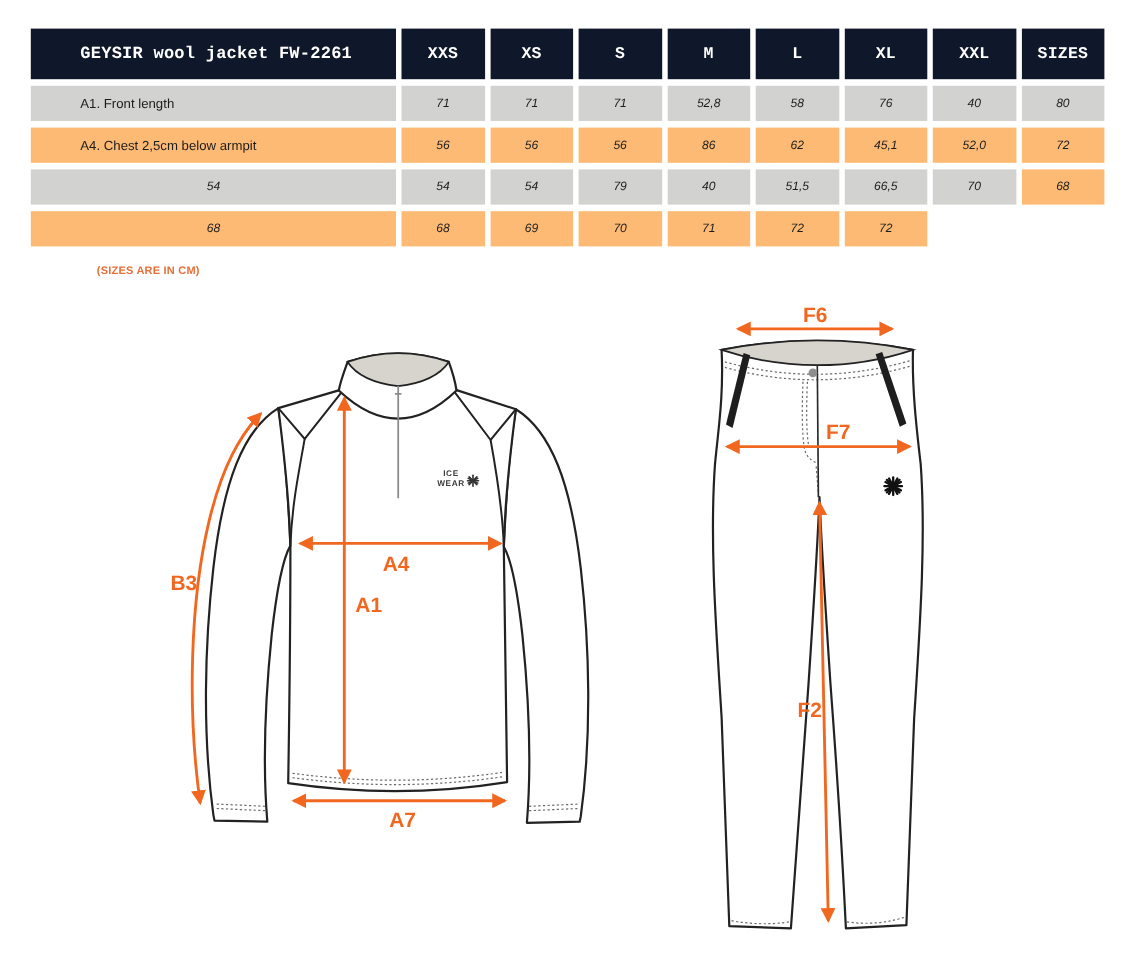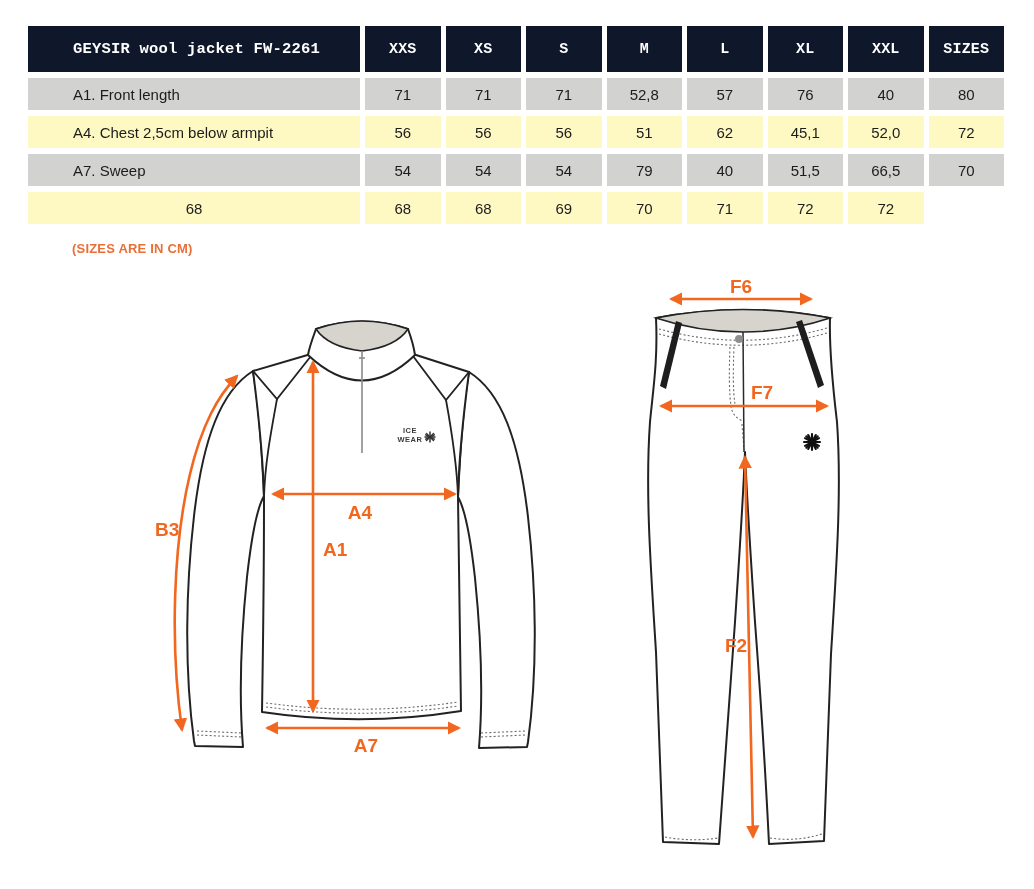--- a/index.html
+++ b/index.html
@@ -6,27 +6,27 @@
   #page{position:relative;width:1034px;height:889px;background:#ffffff;overflow:hidden;
         font-family:"Liberation Sans",sans-serif;}
 
   
   .size-table{position:absolute;left:28px;top:26px;width:976px;
     display:grid;grid-template-columns:332px repeat(8,1fr);
     grid-template-rows:46px repeat(4,32px);gap:6px 5px;}
   .cell{display:flex;align-items:center;justify-content:center;box-sizing:border-box;}
   .t-head{background:#0f172a;color:#ffffff;font-weight:bold;font-size:15px;letter-spacing:.2px;font-family:Liberation Mono, monospace;}
   .t-title{justify-content:flex-start;padding-left:45px;font-size:15.5px;}
-  .t-label{justify-content:flex-start;padding-left:45px;font-size:15px;color:#1c1c1c;}
-  .t-val{font-size:15px;color:#1c1c1c;}
+  .t-label{justify-content:flex-start;padding-left:45px;font-size:12px;color:#1c1c1c;}
+  .t-val{font-size:11px;color:#1c1c1c;font-style:italic;}
   .dark{background:#D2D2D0;}
-  .light{background:#fef9c3;}
+  .light{background:#fdba74;}
 
-  .note{position:absolute;left:72px;top:241px;color:#E86F38;font-weight:bold;
-        font-size:13px;letter-spacing:.2px;}
+  .note{position:absolute;left:88px;top:241px;color:#E86F38;font-weight:bold;
+        font-size:10px;letter-spacing:.2px;}
 
   .drawing{position:absolute;}
   svg text.meas{fill:#F2671F;font-family:"Liberation Sans",sans-serif;font-weight:bold;font-size:19px;}
   svg text.logo{fill:#3a3a3a;font-family:"Liberation Sans",sans-serif;font-weight:bold;}
 </style>
 </head>
 <body>
 
 <div id="page">
 
@@ -39,36 +39,35 @@
     <div class="cell t-head">L</div>
     <div class="cell t-head">XL</div>
     <div class="cell t-head">XXL</div>
     <div class="cell t-head">SIZES</div>
 
     <div class="cell t-label dark">A1. Front length</div>
     <div class="cell t-val dark">71</div>
     <div class="cell t-val dark">71</div>
     <div class="cell t-val dark">71</div>
     <div class="cell t-val dark">52,8</div>
-    <div class="cell t-val dark">57</div>
+    <div class="cell t-val dark">58</div>
     <div class="cell t-val dark">76</div>
     <div class="cell t-val dark">40</div>
     <div class="cell t-val dark">80</div>
 
     <div class="cell t-label light">A4. Chest 2,5cm below armpit</div>
     <div class="cell t-val light">56</div>
     <div class="cell t-val light">56</div>
     <div class="cell t-val light">56</div>
-    <div class="cell t-val light">51</div>
+    <div class="cell t-val light">86</div>
     <div class="cell t-val light">62</div>
     <div class="cell t-val light">45,1</div>
     <div class="cell t-val light">52,0</div>
     <div class="cell t-val light">72</div>
 
-    <div class="cell t-label dark">A7. Sweep</div>
     <div class="cell t-val dark">54</div>
     <div class="cell t-val dark">54</div>
     <div class="cell t-val dark">54</div>
     <div class="cell t-val dark">79</div>
     <div class="cell t-val dark">40</div>
     <div class="cell t-val dark">51,5</div>
     <div class="cell t-val dark">66,5</div>
     <div class="cell t-val dark">70</div>
 
     <div class="cell t-val light">68</div>

